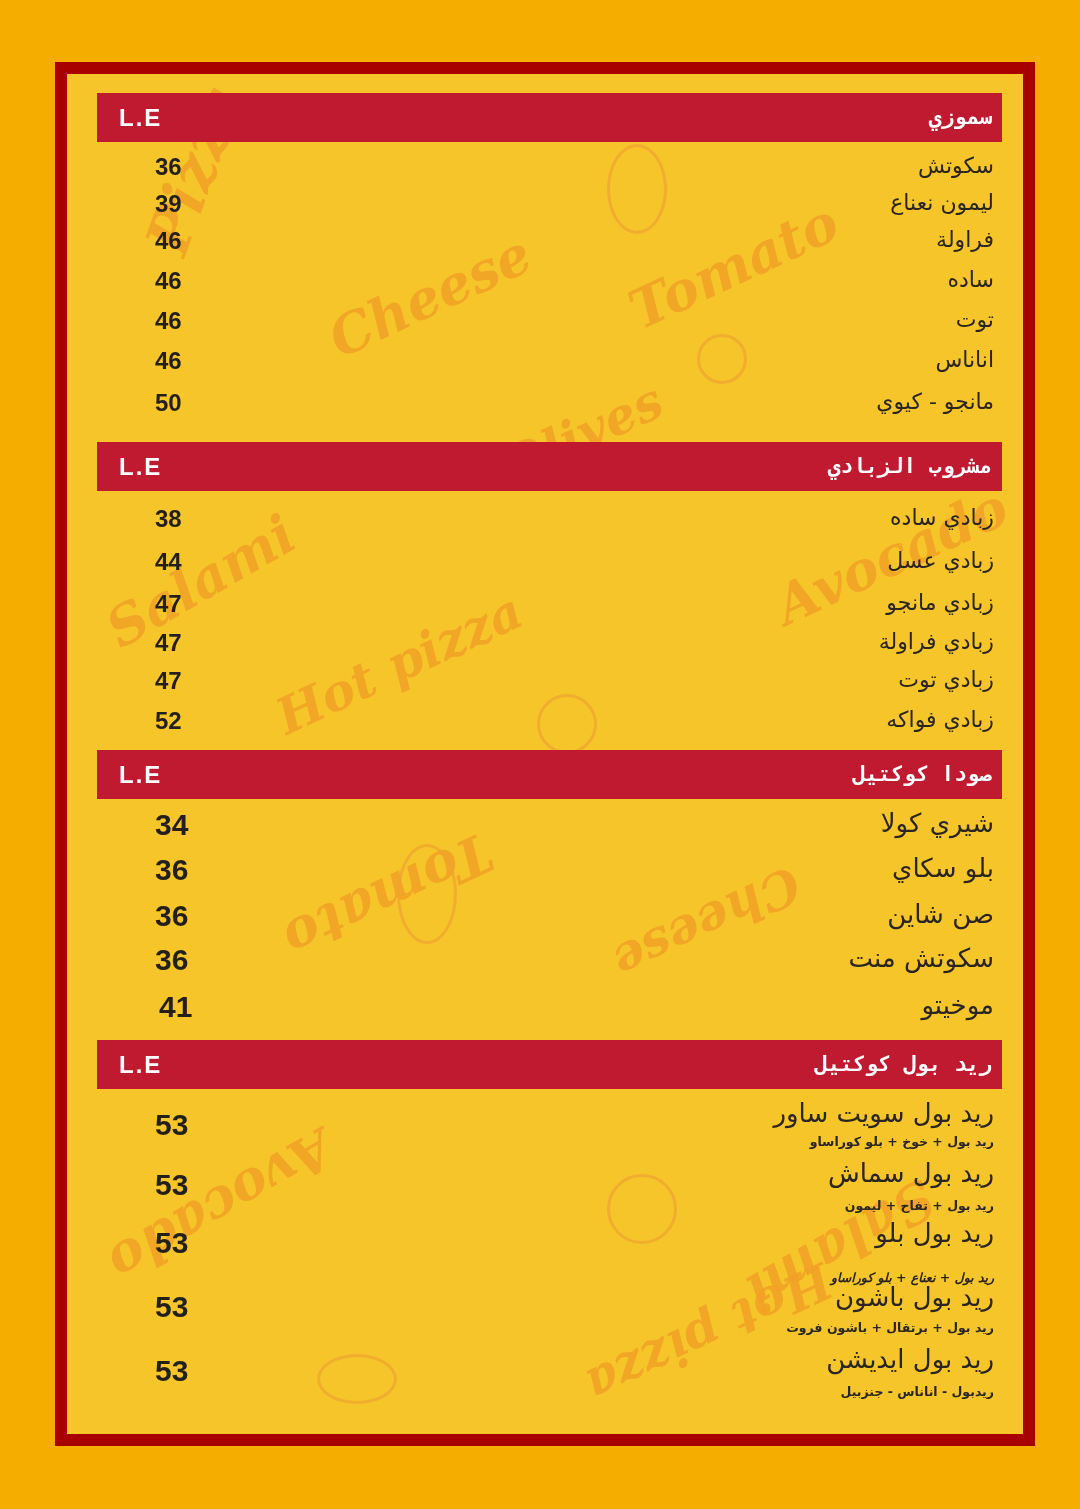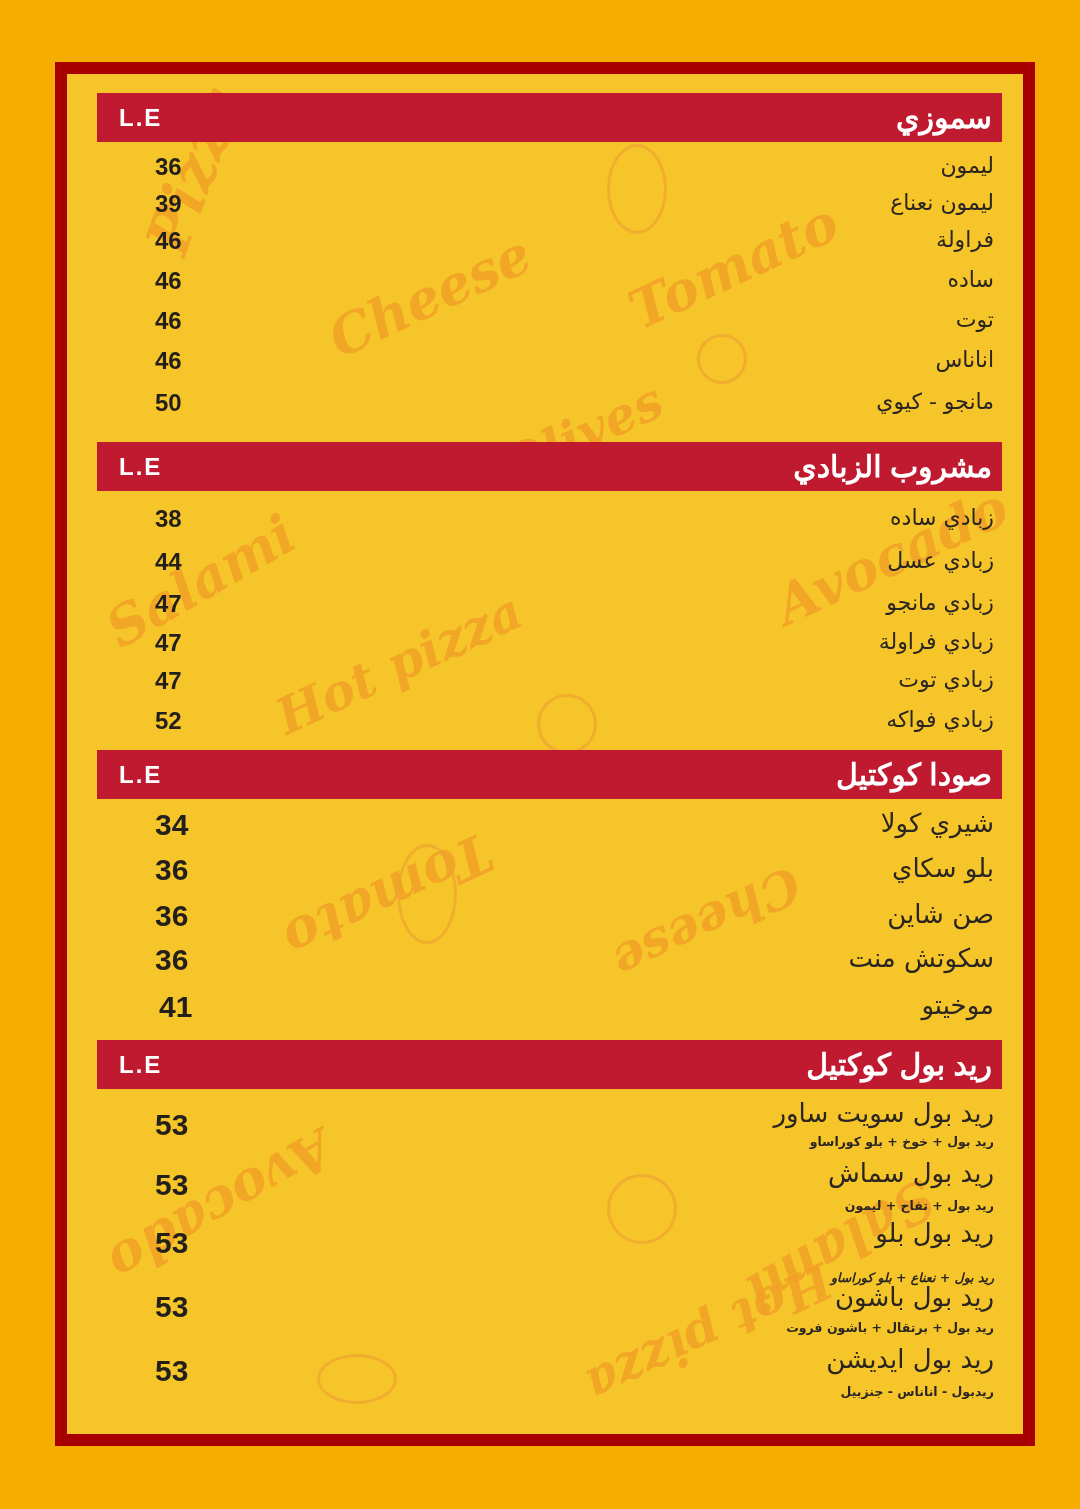--- a/index.html
+++ b/index.html
@@ -20,21 +20,21 @@
   }
   .circle-doodle {
     position: absolute; border: 3px solid #F0A330; border-radius: 50%; opacity: 0.7;
   }
   .section { position: absolute; left: 30px; width: 905px; }
   .section-header {
     height: 49px; background: #BF1A30; display: flex; align-items: center;
     justify-content: space-between; padding: 0 10px 0 22px; color: #fff;
   }
   .currency { font-family: "Liberation Sans", sans-serif; font-weight: bold; font-size: 24px; letter-spacing: 2px; }
-  .section-title { font-family: Liberation Sans, sans-serif; font-weight: bold; font-size: 30px; direction: rtl; }
+  .section-title { font-family: Liberation Mono, monospace; font-weight: bold; font-size: 21px; direction: rtl; }
   .item { position: absolute; left: 0; width: 905px; }
   .price {
     position: absolute; left: 22px; font-family: "Liberation Sans", sans-serif;
     font-weight: bold; color: #231F1A; font-size: 24px; margin-left: 36px;
   }
   .name {
     position: absolute; right: 8px; direction: rtl; text-align: right;
     font-family: "DejaVu Sans", sans-serif; color: #2A2520; font-size: 22px; white-space: nowrap;
   }
   .desc {
@@ -69,21 +69,21 @@
     <div class="circle-doodle" style="left:540px;top:1100px;width:70px;height:70px;"></div>
     <div class="circle-doodle" style="left:250px;top:1280px;width:80px;height:50px;"></div>
 
     <div class="section" style="top:19px;height:330px;">
       <div class="section-header">
         <span class="currency">L.E</span>
         <span class="section-title">سموزي</span>
       </div>
       <div class="item" style="top:60px;">
           <span class="price">36</span>
-          <span class="name">ليمون</span>
+          <span class="name">سكوتش</span>
         </div>
       <div class="item" style="top:97px;">
           <span class="price">39</span>
           <span class="name">ليمون نعناع</span>
         </div>
       <div class="item" style="top:134px;">
           <span class="price">46</span>
           <span class="name">فراولة</span>
         </div>
       <div class="item" style="top:174px;">

